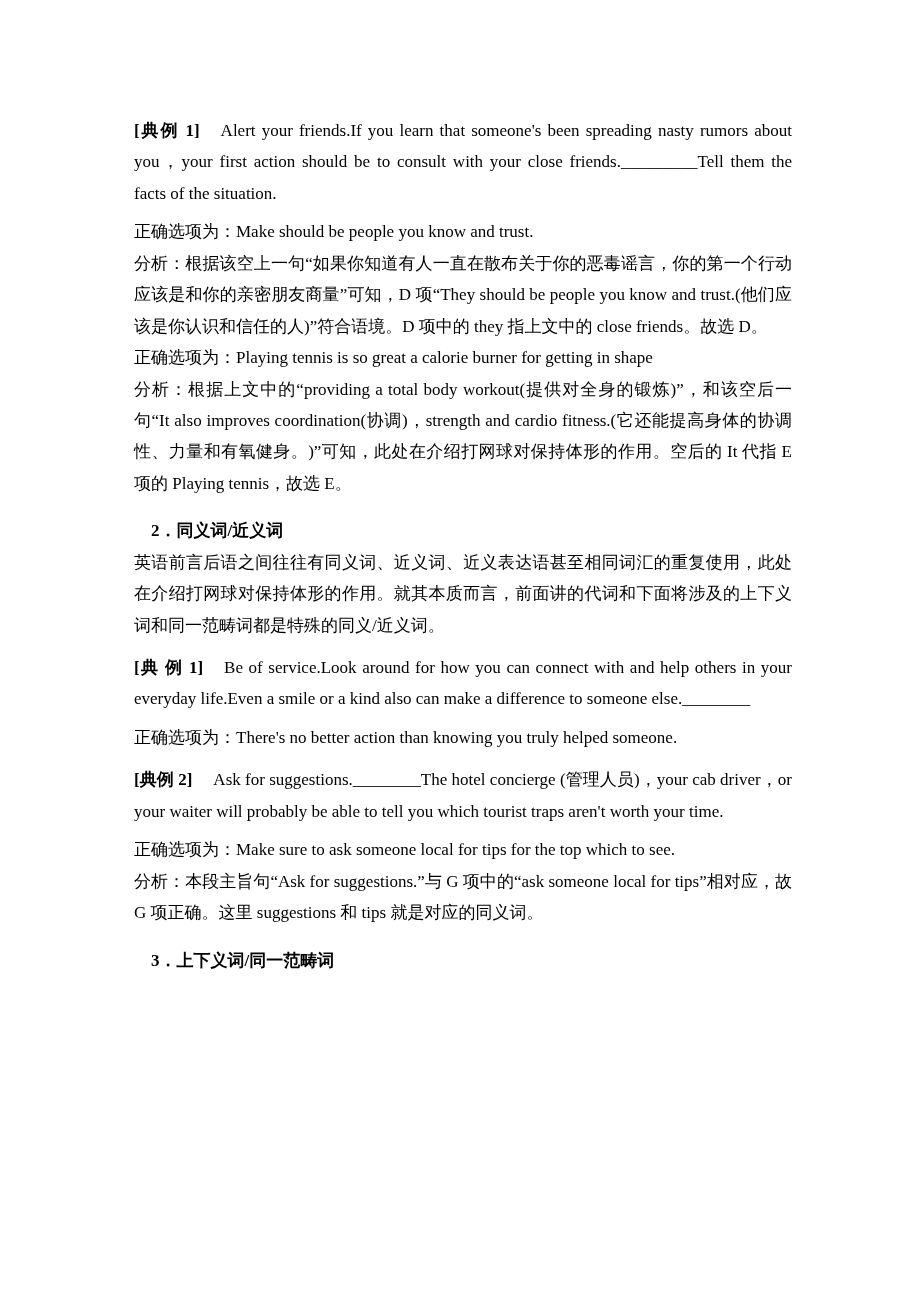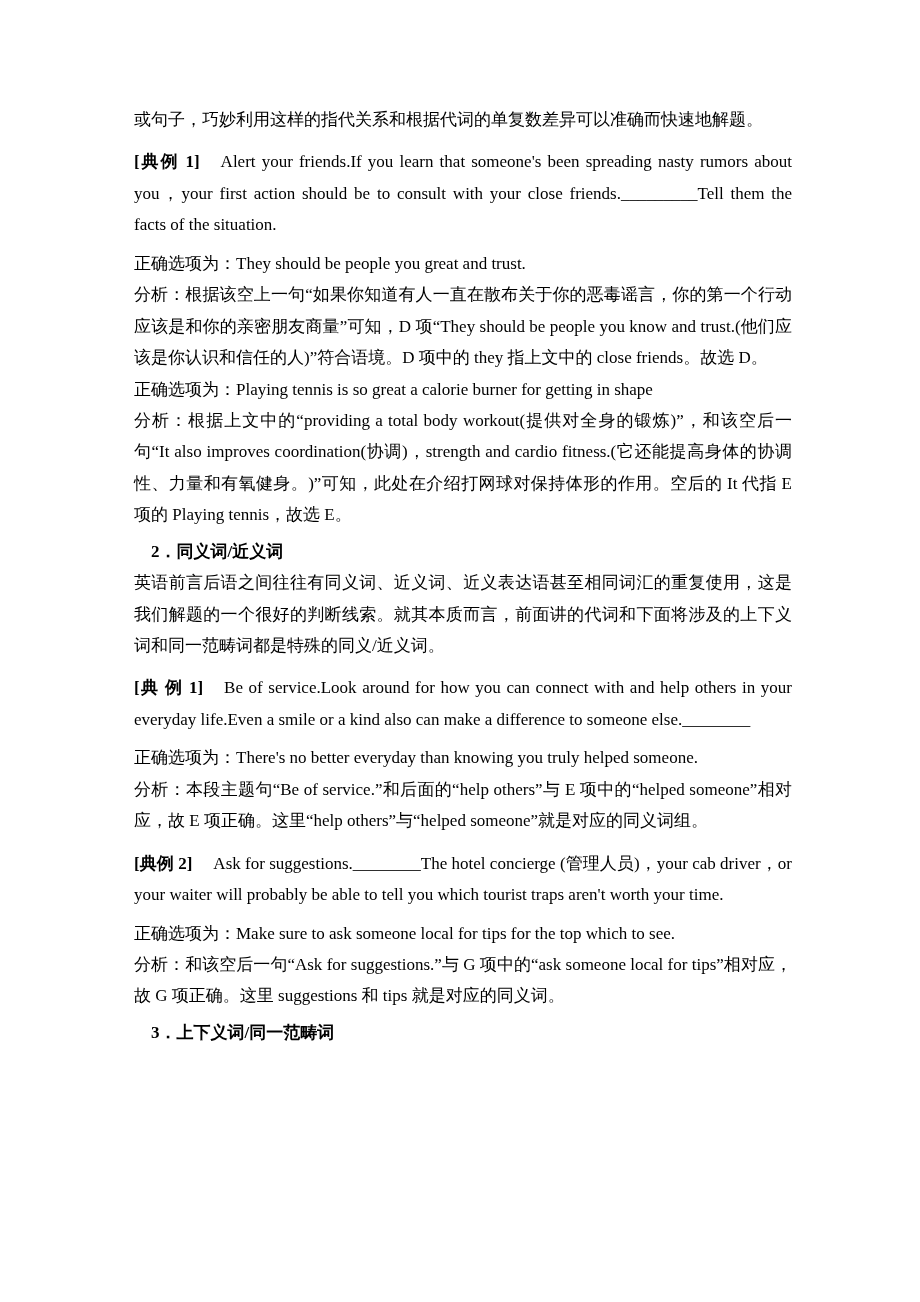--- a/index.html
+++ b/index.html
@@ -10,53 +10,51 @@
     background:#ffffff;
     padding:104px 128px 50px 134px;
     font-family:"Liberation Serif","DejaVu Serif",serif;
     font-size:17px;
     line-height:1.85;
     color:#000000;
     text-align:justify;
   }
   p { margin:0; }
   p.example { margin:11px 0 7px 0; }
-  p.heading { font-weight:bold; padding-left:17px; margin-top:5px; }
+  p.heading { font-weight:bold; padding-left:17px; margin-top:16px; }
   .label { font-weight:bold; margin-right:21px; white-space:nowrap; }
 </style>
 </head>
 <body>
 
 <div class="page">
 
-  <p class="body">或句子，巧妙利用这样的指代关系和根据代词的单复数差异可以准确而快速地解题。</p>
 
   <p class="example"><b class="label">[典例 1]</b><span>Alert your friends.If you learn that someone's been spreading nasty rumors about you，your first action should be to consult with your close friends._________Tell them the facts of the situation.</span></p>
 
-  <p class="answer">正确选项为：They should be people you great and trust.</p>
+  <p class="answer">正确选项为：Make should be people you know and trust.</p>
 
   <p class="analysis">分析：根据该空上一句“如果你知道有人一直在散布关于你的恶毒谣言，你的第一个行动应该是和你的亲密朋友商量”可知，D 项“They should be people you know and trust.(他们应该是你认识和信任的人)”符合语境。D 项中的 they 指上文中的 close friends。故选 D。</p>
 
 
   <p class="answer">正确选项为：Playing tennis is so great a calorie burner for getting in shape</p>
 
   <p class="analysis">分析：根据上文中的“providing a total body workout(提供对全身的锻炼)”，和该空后一句“It also improves coordination(协调)，strength and cardio fitness.(它还能提高身体的协调性、力量和有氧健身。)”可知，此处在介绍打网球对保持体形的作用。空后的 It 代指 E 项的 Playing tennis，故选 E。</p>
 
   <p class="heading">2．同义词/近义词</p>
 
-  <p class="body">英语前言后语之间往往有同义词、近义词、近义表达语甚至相同词汇的重复使用，这是我们解题的一个很好的判断线索。就其本质而言，前面讲的代词和下面将涉及的上下义词和同一范畴词都是特殊的同义/近义词。</p>
+  <p class="body">英语前言后语之间往往有同义词、近义词、近义表达语甚至相同词汇的重复使用，此处在介绍打网球对保持体形的作用。就其本质而言，前面讲的代词和下面将涉及的上下义词和同一范畴词都是特殊的同义/近义词。</p>
 
   <p class="example"><b class="label">[典 例 1]</b><span>Be of service.Look around for how you can connect with and help others in your everyday life.Even a smile or a kind also can make a difference to someone else.________</span></p>
 
-  <p class="answer">正确选项为：There's no better everyday than knowing you truly helped someone.</p>
+  <p class="answer">正确选项为：There's no better action than knowing you truly helped someone.</p>
 
-  <p class="analysis">分析：本段主题句“Be of service.”和后面的“help others”与 E 项中的“helped someone”相对应，故 E 项正确。这里“help others”与“helped someone”就是对应的同义词组。</p>
 
   <p class="example"><b class="label">[典例 2]</b><span>Ask for suggestions.________The hotel concierge (管理人员)，your cab driver，or your waiter will probably be able to tell you which tourist traps aren't worth your time.</span></p>
 
   <p class="answer">正确选项为：Make sure to ask someone local for tips for the top which to see.</p>
 
-  <p class="analysis">分析：和该空后一句“Ask for suggestions.”与 G 项中的“ask someone local for tips”相对应，故 G 项正确。这里 suggestions 和 tips 就是对应的同义词。</p>
+  <p class="analysis">分析：本段主旨句“Ask for suggestions.”与 G 项中的“ask someone local for tips”相对应，故 G 项正确。这里 suggestions 和 tips 就是对应的同义词。</p>
 
   <p class="heading">3．上下义词/同一范畴词</p>
 
 
 </div>
 
 </body></html>

